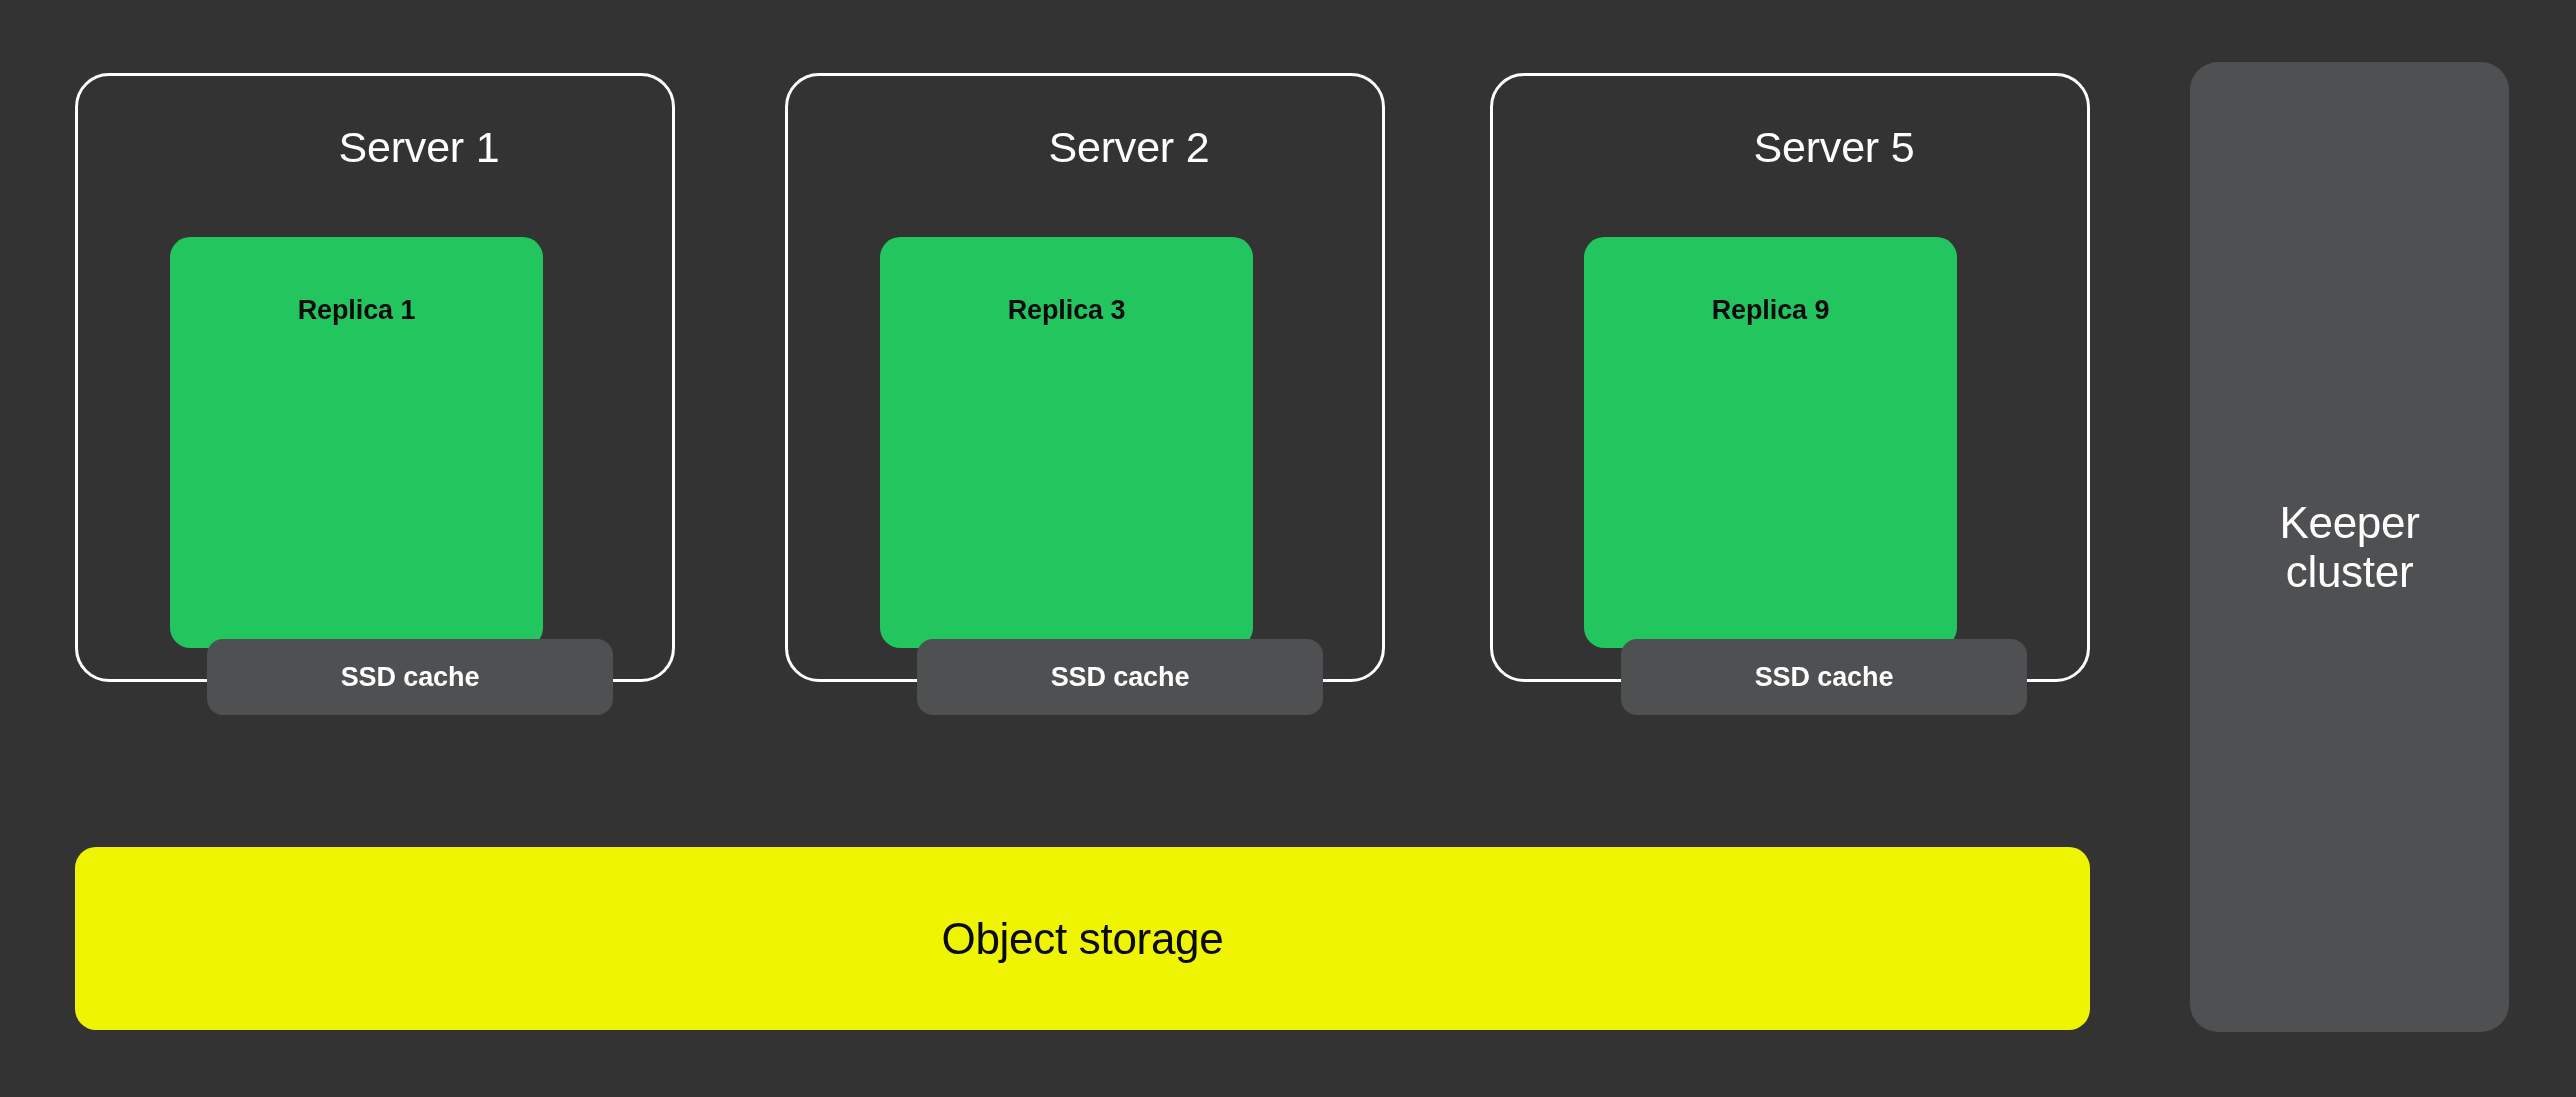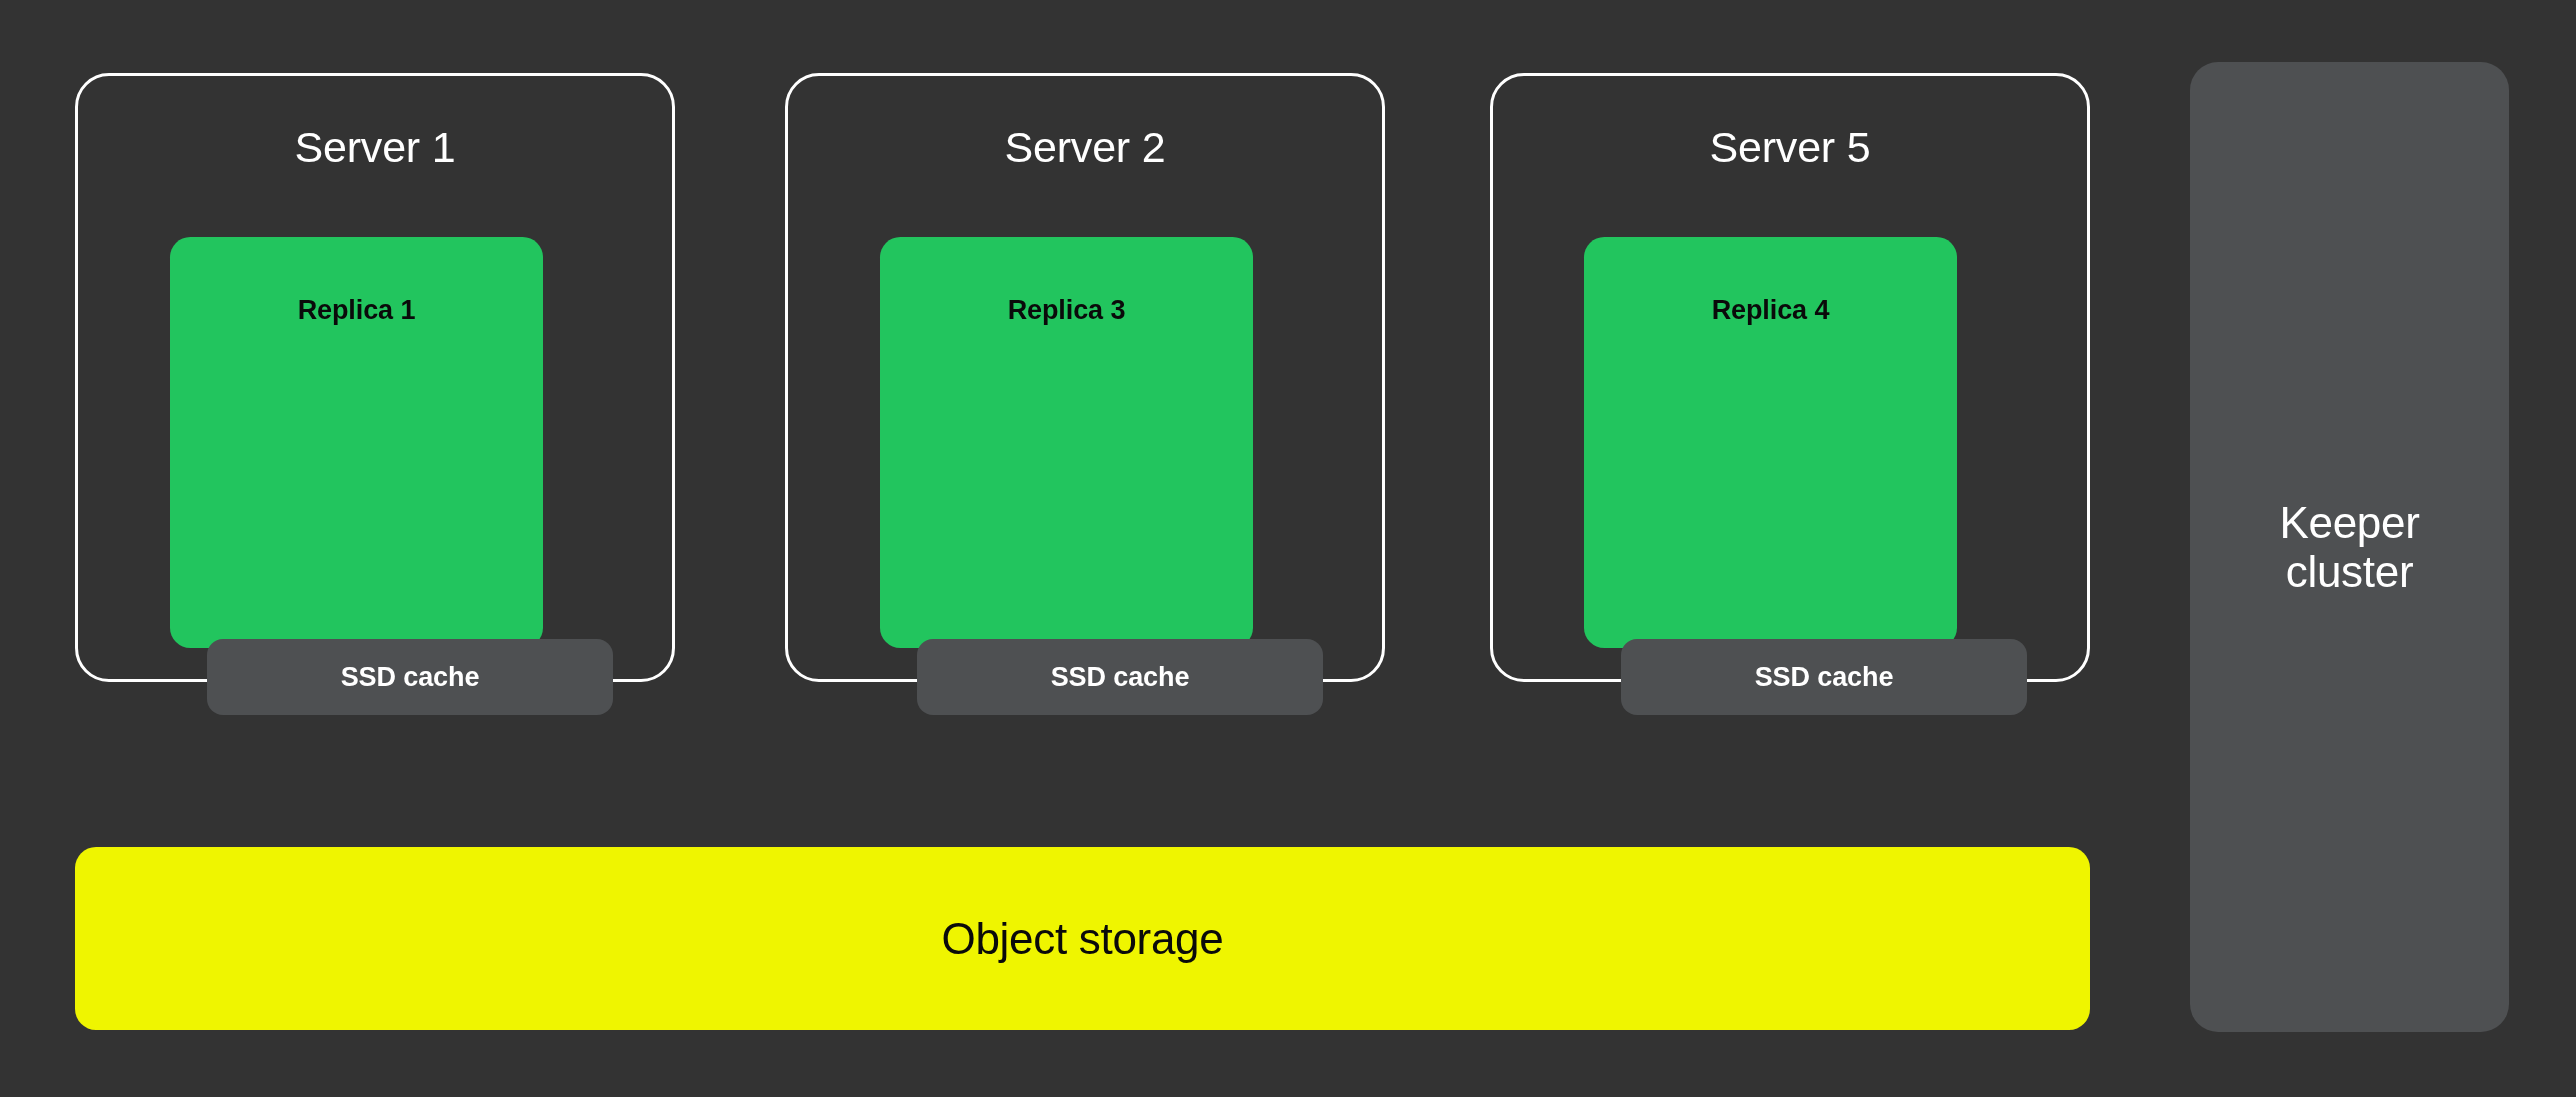--- a/index.html
+++ b/index.html
@@ -40,20 +40,21 @@
     top: 0;
     left: 0;
     width: 100%;
     text-align: center;
     color: #FFFFFF;
     font-size: 43px;
     font-weight: 400;
     line-height: 1;
     letter-spacing: -0.2px;
     white-space: nowrap;
+    padding-left: 44px;
   }
   #server-card-1 .server-title { top: 50px; }
   #server-card-2 .server-title { top: 50px; }
   #server-card-3 .server-title { top: 50px; }
 
   
   .replica-box {
     position: absolute;
     top: 237px;
     width: 373px;
@@ -172,21 +173,21 @@
     <div class="replica-label">Replica 3</div>
   </div>
   <div class="ssd-cache" id="ssd-cache-2">
     <span class="ssd-label">SSD cache</span>
   </div>
 
   <div class="server-card" id="server-card-3">
     <div class="server-title">Server 5</div>
   </div>
   <div class="replica-box" id="replica-box-3">
-    <div class="replica-label">Replica 4</div>
+    <div class="replica-label">Replica 9</div>
   </div>
   <div class="ssd-cache" id="ssd-cache-3">
     <span class="ssd-label">SSD cache</span>
   </div>
 
   <div id="keeper-cluster">
     <span id="keeper-cluster-label">Keeper<br>cluster</span>
   </div>
 
   <div id="object-storage">

